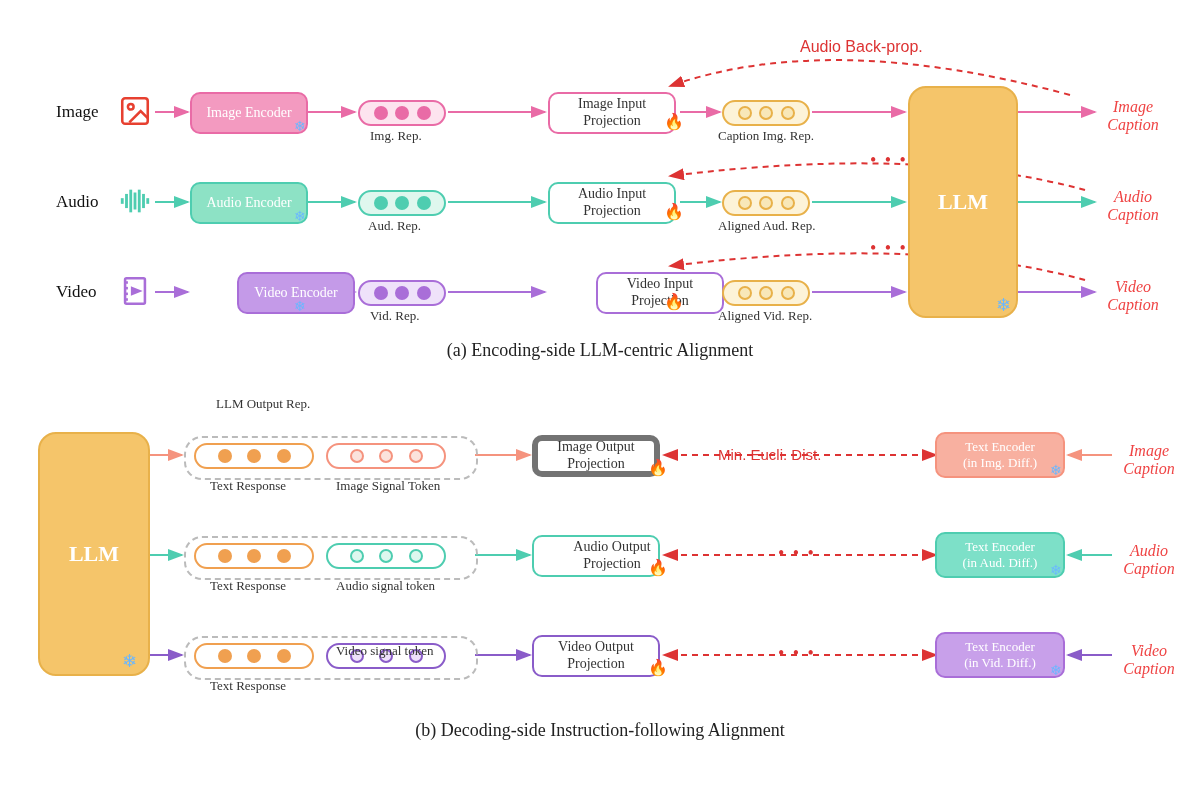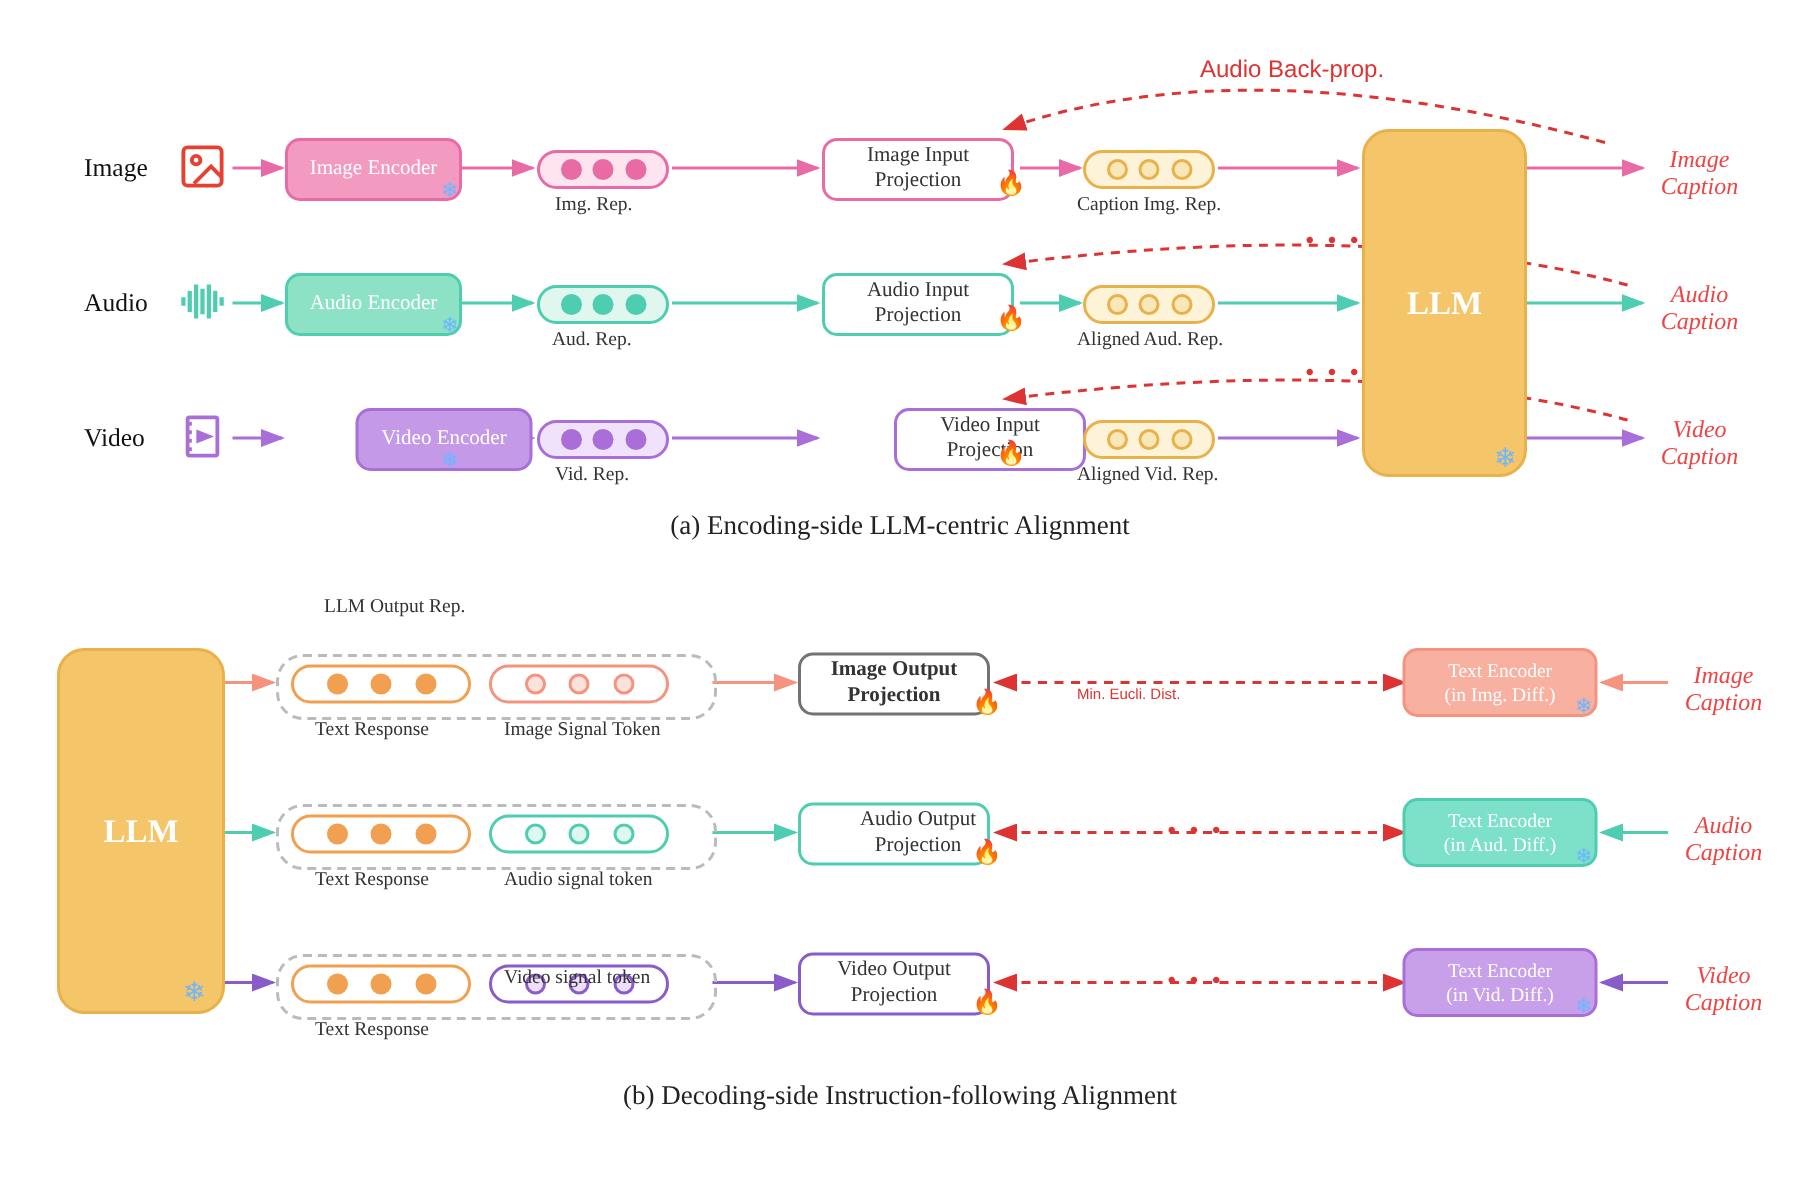--- a/index.html
+++ b/index.html
@@ -53,21 +53,21 @@
     color: #fff;
     line-height: 1.2;
     box-sizing: border-box;
   }
   .encoder-pink { background: #f39ac0; border: 2px solid #e96ba6; }
   .encoder-green { background: #8de2c5; border: 2px solid #4ecdb0; }
   .encoder-purple { background: #c49ae8; border: 2px solid #a96ed8; }
   .proj-pink { background: #fff; border: 2px solid #e96ba6; color: #333; }
   .proj-green { background: #fff; border: 2px solid #4ecdb0; color: #333; }
   .proj-purple { background: #fff; border: 2px solid #a96ed8; color: #333; }
-  .proj-salmon { background: #fff; border: 2px solid #737373; color: #333; font-weight: bold; }
+  .proj-salmon { background: #fff; border: 6px solid #737373; color: #333; }
   .proj-teal { background: #fff; border: 2px solid #4ecdb0; color: #333; }
   .proj-violet { background: #fff; border: 2px solid #8a5cc9; color: #333; }
   .tenc-salmon { background: #f8b0a0; border: 2px solid #f5937e; }
   .tenc-teal { background: #7de0c8; border: 2px solid #4ecdb0; }
   .tenc-violet { background: #c8a0ea; border: 2px solid #a96ed8; }
   .llm-box {
     position: absolute;
     background: #f5c56a;
     border: 2px solid #e8b14a;
     border-radius: 18px;
@@ -319,21 +319,21 @@
   </div>
 <div class="rep-pill pill-sal" style="left:326px;top:443px;width:120px;height:26px;">
     <span class="dot"></span>
     <span class="dot"></span>
     <span class="dot"></span>
   </div>
 <div class="small-label" style="left:210px;top:478px;">Text Response</div>
 <div class="small-label" style="left:336px;top:478px;">Image Signal Token</div>
 <div class="box proj-salmon" style="left:532px;top:435px;width:128px;height:42px;">Image Output Projection</div>
 <span class="fire-icon" style="left:648px;top:458px;">🔥</span>
-<div class="red-label" style="left:718px;top:446px;font-size:10px;margin-top:12px;">Min. Eucli. Dist.</div>
+<div class="red-label" style="left:718px;top:446px;font-size:15px;">Min. Eucli. Dist.</div>
 <div class="box tenc-salmon" style="left:935px;top:432px;width:130px;height:46px;font-size:13px;">
   <div><span>Text Encoder</span><br><span>(in Img. Diff.)</span></div>
 </div>
 <span class="snow-icon" style="left:1050px;top:462px;">❄</span>
 <div class="caption-label" style="left:1114px;top:442px;width:70px;">Image Caption</div>
 
 <div class="dashed-group" style="left:184px;top:536px;width:290px;height:40px;"></div>
 <div class="rep-pill pill-orange" style="left:194px;top:543px;width:120px;height:26px;">
     <span class="dot"></span>
     <span class="dot"></span>

